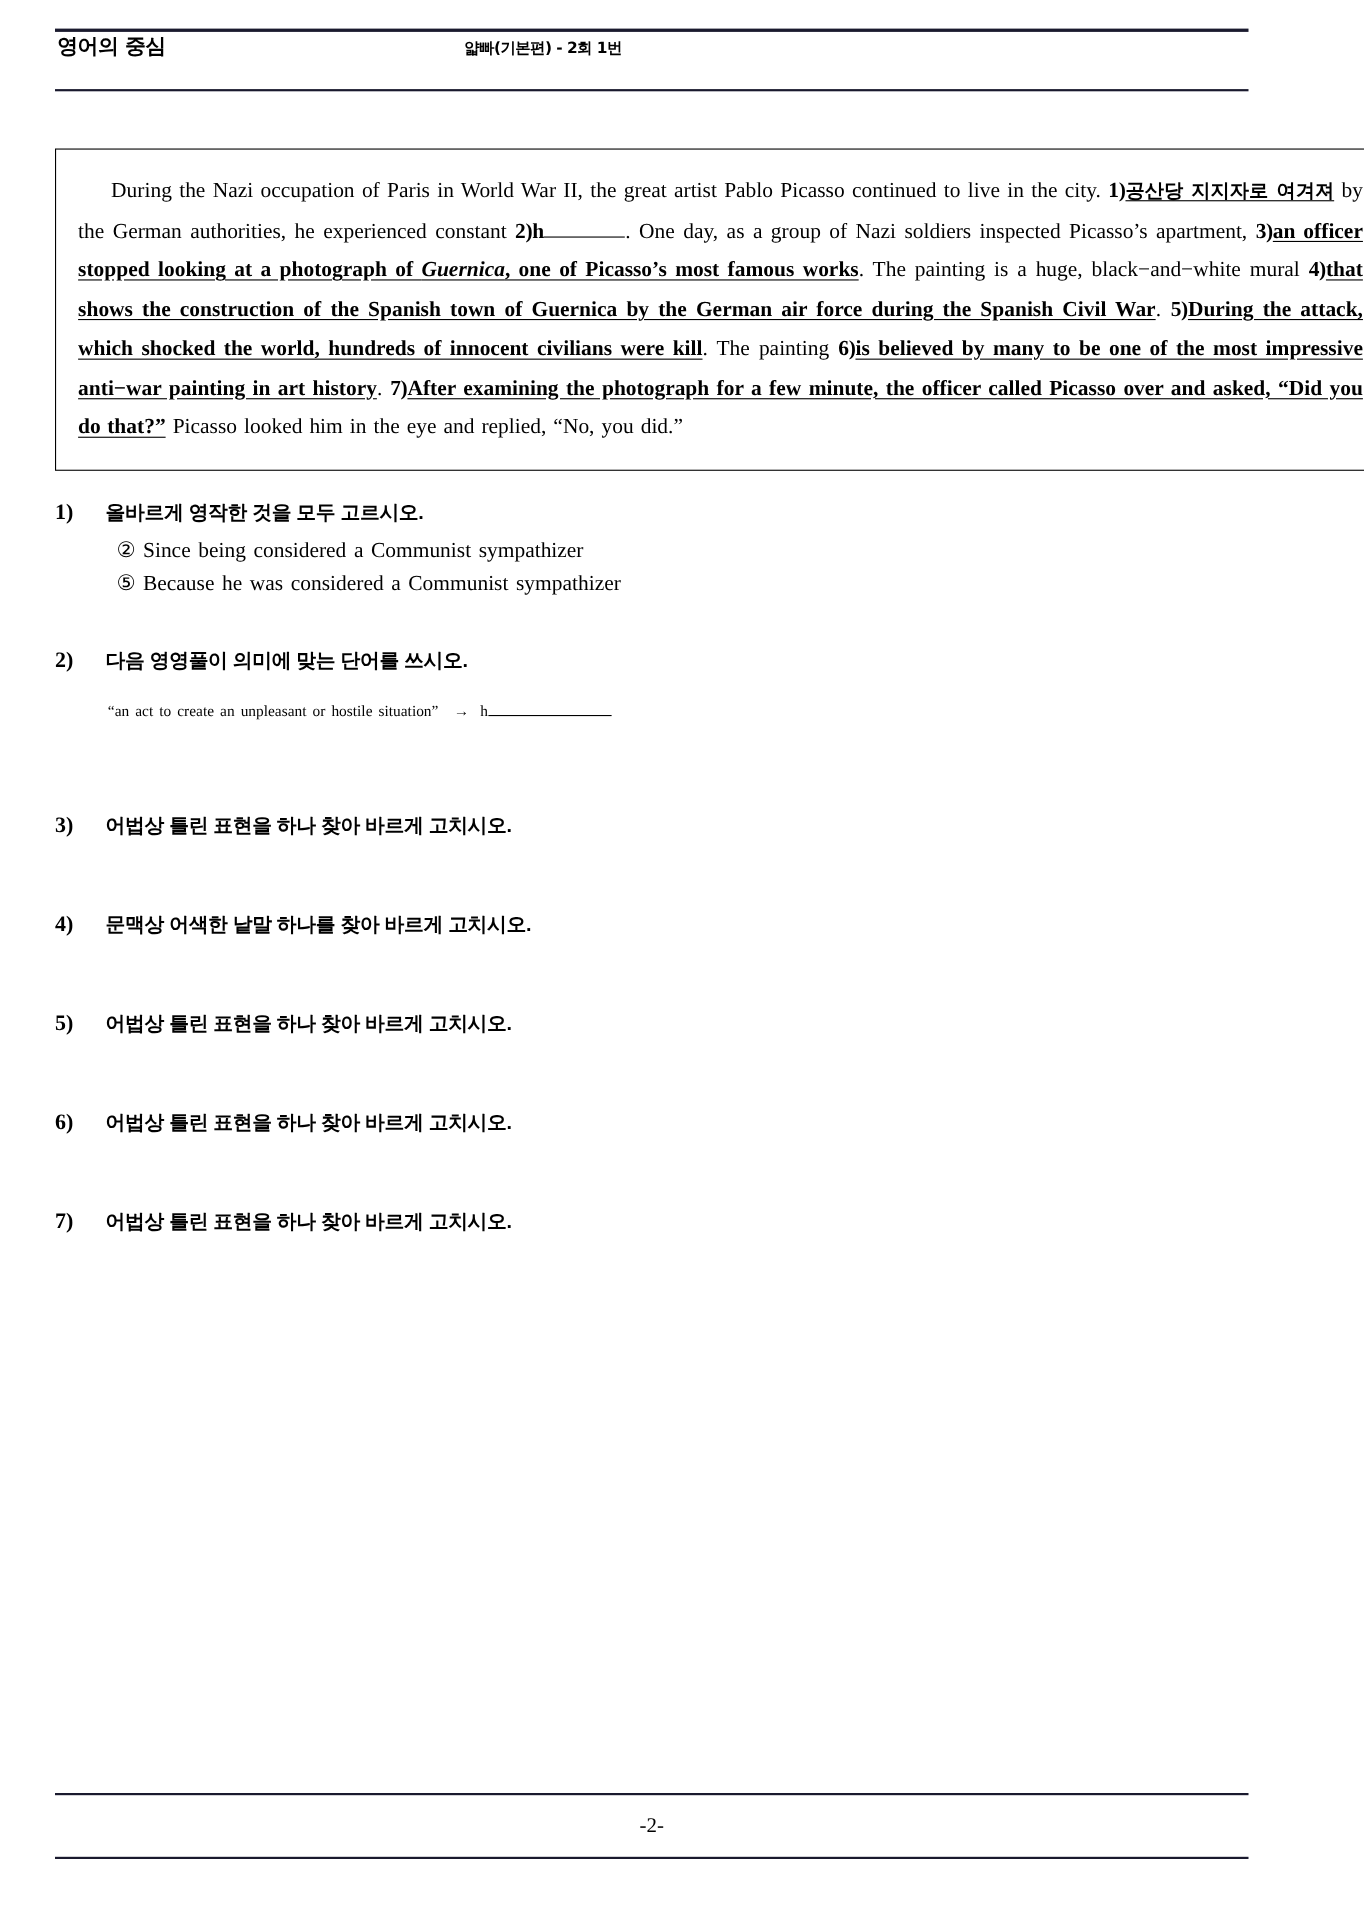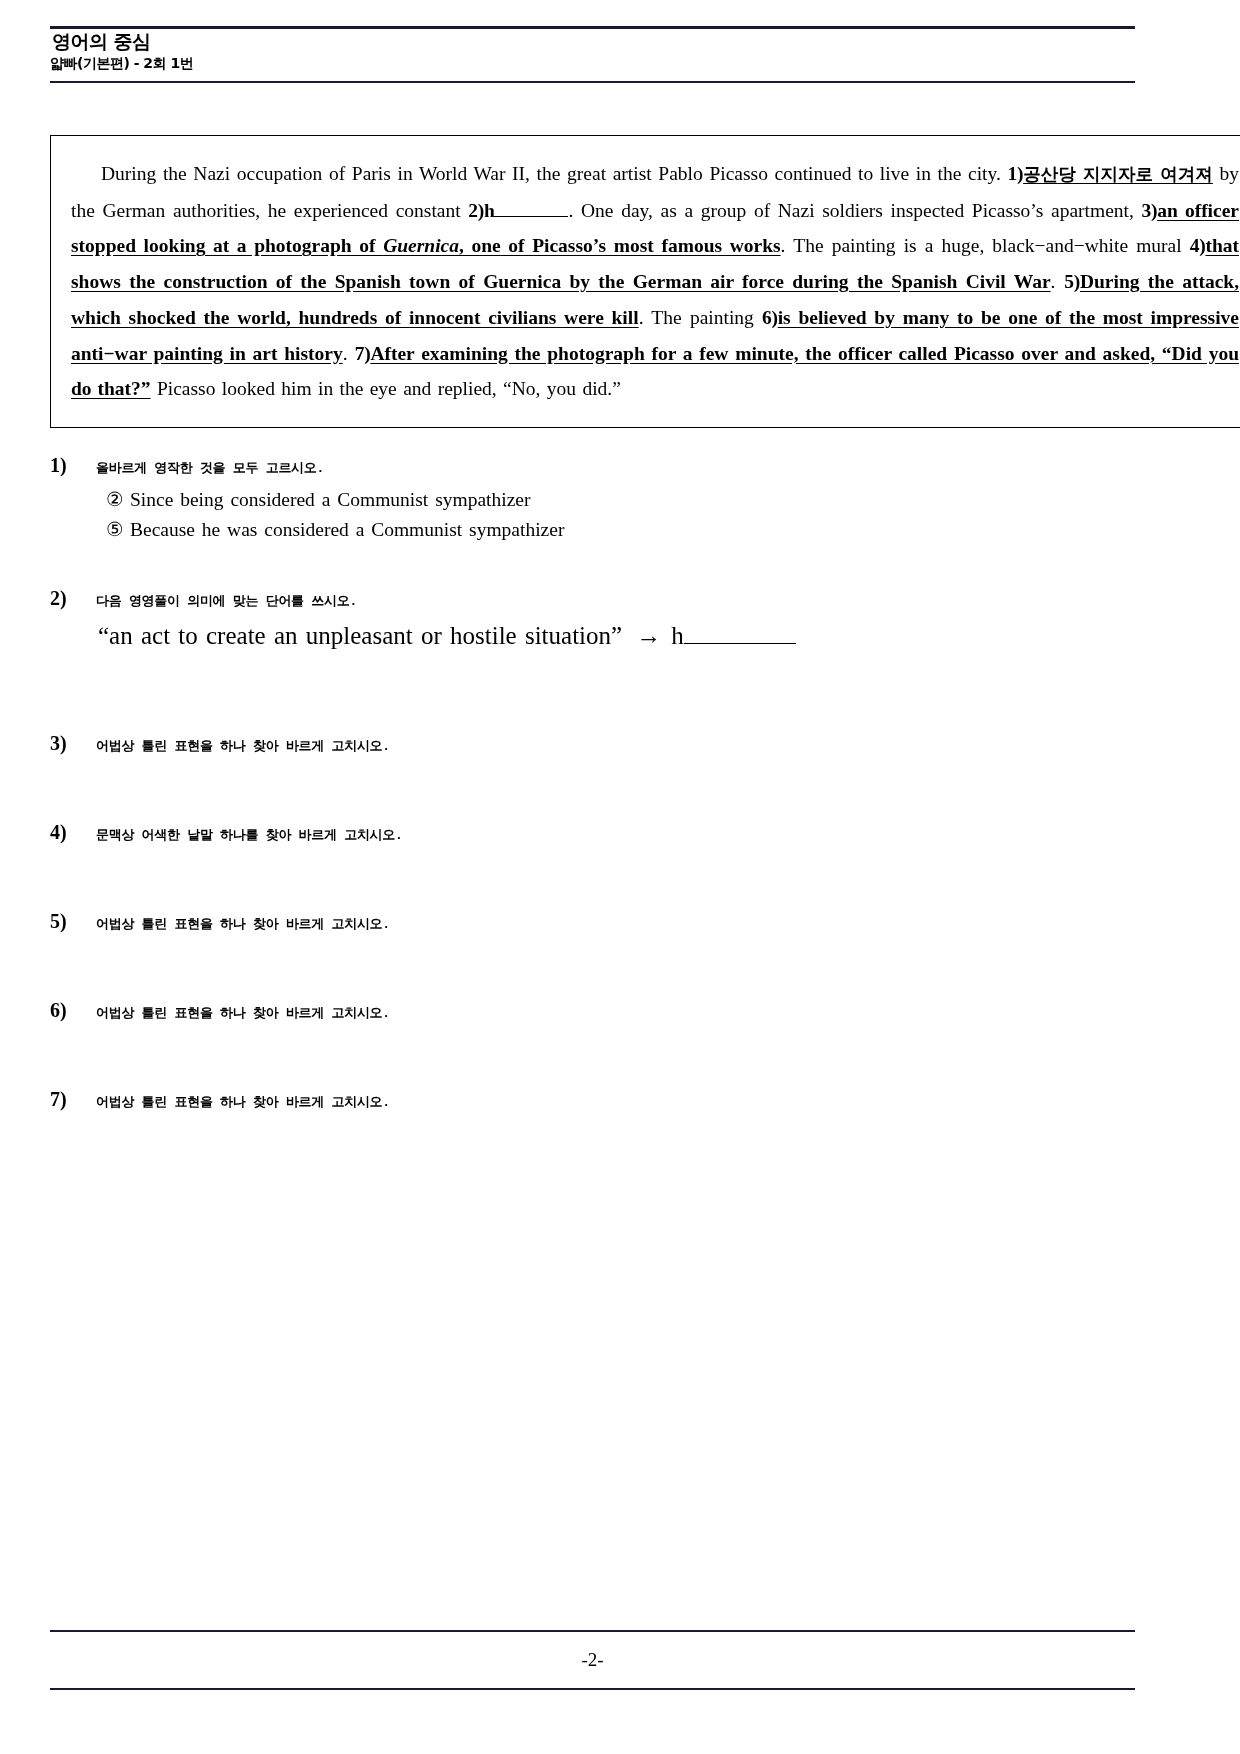--- a/index.html
+++ b/index.html
@@ -32,21 +32,20 @@
   .hdr-rule-bottom {
     margin-top: 0px;
     border-top: 2px solid #1a1a2e;
     width: 1085px;
   }
   .header-row {
     display: flex;
     align-items: baseline;
     height: 52px;
     width: 1085px;
-    flex-direction: column;
   }
   .hdr-left {
     font-family: "DejaVu Sans", "Liberation Sans", sans-serif;
     font-weight: bold;
     font-size: 19px;
     letter-spacing: -0.5px;
     padding-left: 2px;
     width: 370px;
   }
   .hdr-center {
@@ -105,42 +104,42 @@
     display: flex;
     align-items: baseline;
   }
   .q-num {
     font-size: 20px;
     font-weight: bold;
     width: 46px;
     flex: 0 0 46px;
   }
   .q-text {
-    font-family: Liberation Mono, monospace;
-    font-size: 13px;
+    font-family: Liberation Sans, sans-serif;
+    font-size: 18px;
     font-weight: bold;
     letter-spacing: -0.3px;
   }
   .choices {
     margin-top: 8px;
     padding-left: 56px;
   }
   .choice {
     font-size: 19.5px;
     line-height: 30px;
     word-spacing: 2px;
   }
   .choice .marker {
     display: inline-block;
     width: 24px;
   }
   .def-line {
     padding-left: 48px;
-    margin-top: 12px;
-    font-size: 25px;
+    margin-top: 28px;
+    font-size: 14px;
     word-spacing: 2px;
   }
   .def-line .arrow {
     padding: 0 10px 0 14px;
   }
   .def-line .blank-long {
     display: inline-block;
     border-bottom: 1.3px solid #000;
     width: 112px;
     vertical-align: baseline;

